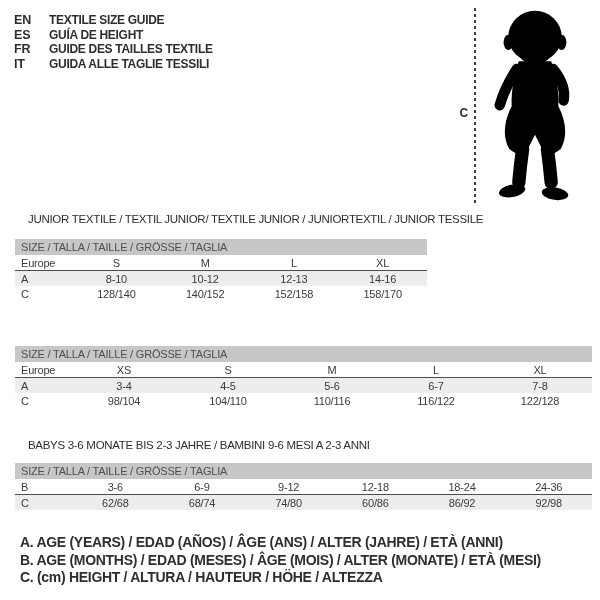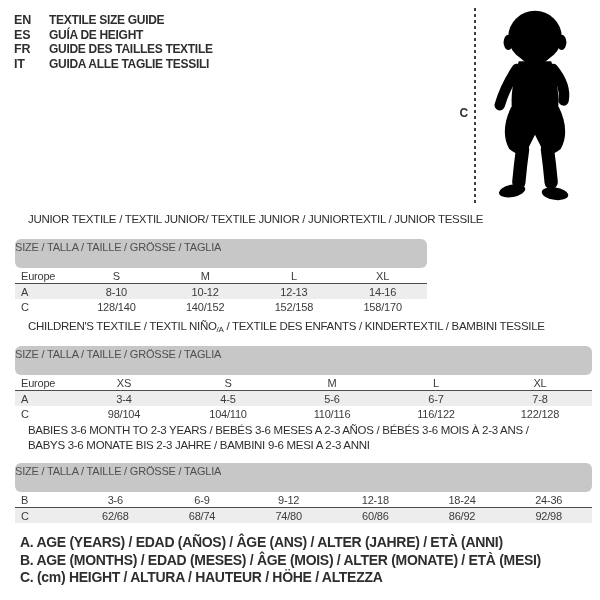--- a/index.html
+++ b/index.html
@@ -32,22 +32,22 @@
   }
   .baby{position:absolute;left:42px;top:8px;width:106px;height:200px;}
   
   .sec-heading{
     position:absolute;left:28px;font-size:11.5px;font-weight:normal;color:var(--heading);
     letter-spacing:-0.3px;white-space:nowrap;
   }
   .sub-a{font-size:8px;vertical-align:-2px;}
   .size-table{position:absolute;left:15px;}
   .t-header{
-    height:29px;line-height:16px;background:var(--header-bar);
-    font-size:11px;color:#4f4f4f;letter-spacing:-0.2px;border-radius:6px;
+    height:16px;line-height:16px;background:var(--header-bar);
+    padding-left:6px;font-size:11px;color:#4f4f4f;letter-spacing:-0.2px;
   }
   .t-row{display:flex;height:15px;align-items:center;font-size:11px;color:var(--text);}
   .t-row.first{border-bottom:1px solid var(--rule);}
   .t-row.stripe{background:var(--stripe);}
   .t-row .lbl{width:57px;padding-left:6px;box-sizing:border-box;}
   .t-row .cell{flex:1;text-align:center;}
   .tbl-junior{width:412px;top:239px;}
   .tbl-children{width:577px;top:346px;}
   .tbl-babies{width:577px;top:463px;}
   
@@ -118,21 +118,20 @@
     </div>
     <div class="t-row">
       <span class="lbl">C</span>
       <span class="cell">128/140</span>
       <span class="cell">140/152</span>
       <span class="cell">152/158</span>
       <span class="cell">158/170</span>
     </div>
   </div>
 
-  <div class="sec-heading" style="top:320px;"><span>CHILDREN'S TEXTILE / TEXTIL NIÑO</span><span class="sub-a">/A</span><span> / TEXTILE DES ENFANTS / KINDERTEXTIL / BAMBINI TESSILE</span></div>
   <div class="size-table tbl-children">
     <div class="t-header">SIZE / TALLA / TAILLE / GRÖSSE / TAGLIA</div>
     <div class="t-row first">
       <span class="lbl">Europe</span>
       <span class="cell">XS</span>
       <span class="cell">S</span>
       <span class="cell">M</span>
       <span class="cell">L</span>
       <span class="cell">XL</span>
     </div>
@@ -147,21 +146,20 @@
     <div class="t-row">
       <span class="lbl">C</span>
       <span class="cell">98/104</span>
       <span class="cell">104/110</span>
       <span class="cell">110/116</span>
       <span class="cell">116/122</span>
       <span class="cell">122/128</span>
     </div>
   </div>
 
-  <div class="sec-heading" style="top:424px;">BABIES 3-6 MONTH TO 2-3 YEARS / BEBÉS 3-6 MESES A 2-3 AÑOS / BÉBÉS 3-6 MOIS À 2-3 ANS /</div>
   <div class="sec-heading" style="top:439px;">BABYS 3-6 MONATE BIS 2-3 JAHRE / BAMBINI 9-6 MESI A 2-3 ANNI</div>
   <div class="size-table tbl-babies">
     <div class="t-header">SIZE / TALLA / TAILLE / GRÖSSE / TAGLIA</div>
     <div class="t-row first">
       <span class="lbl">B</span>
       <span class="cell">3-6</span>
       <span class="cell">6-9</span>
       <span class="cell">9-12</span>
       <span class="cell">12-18</span>
       <span class="cell">18-24</span>

